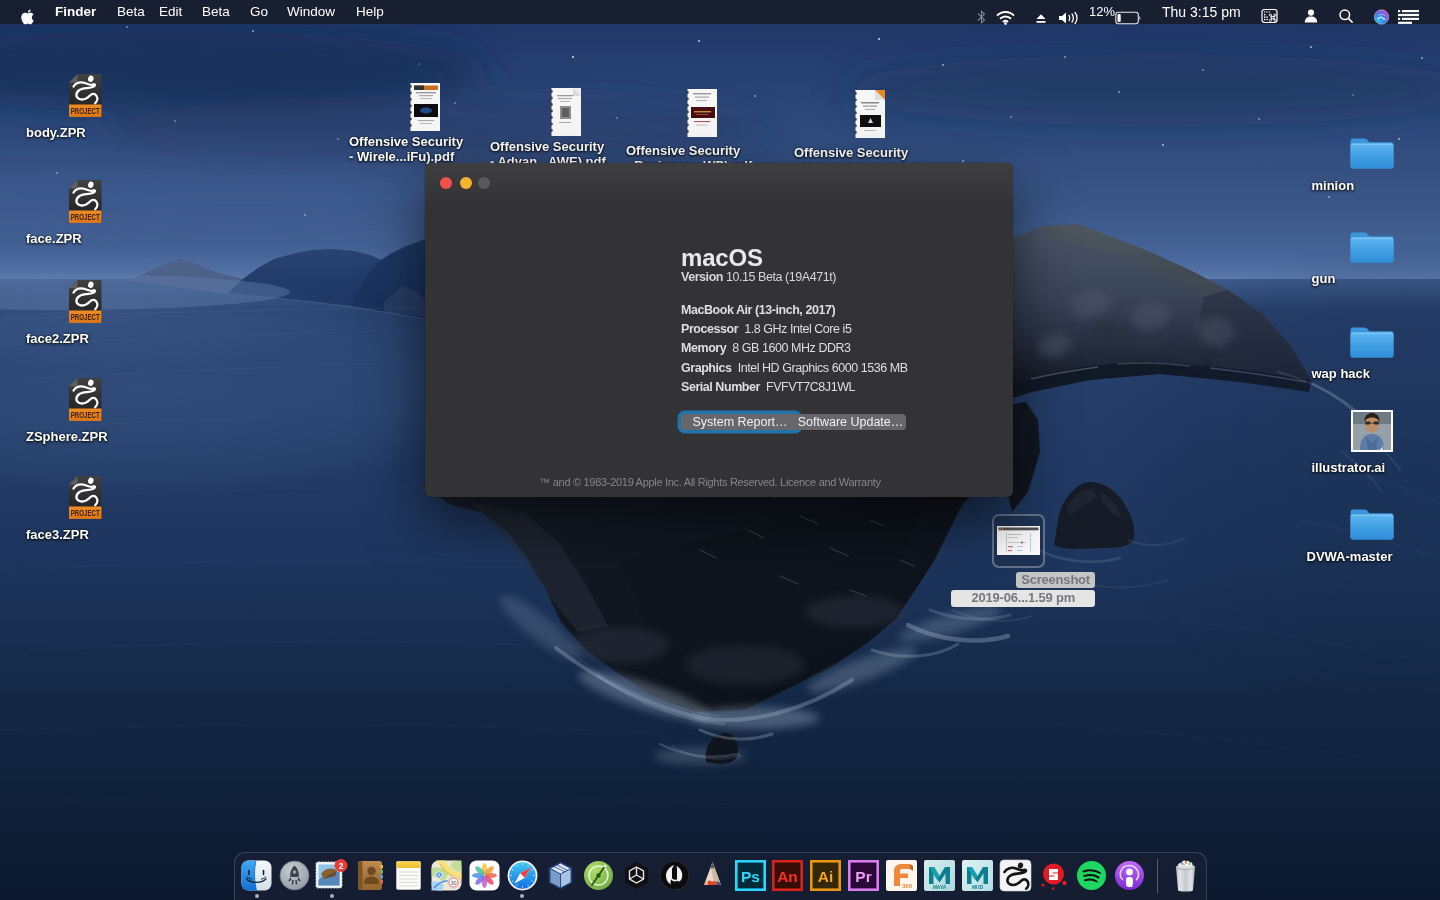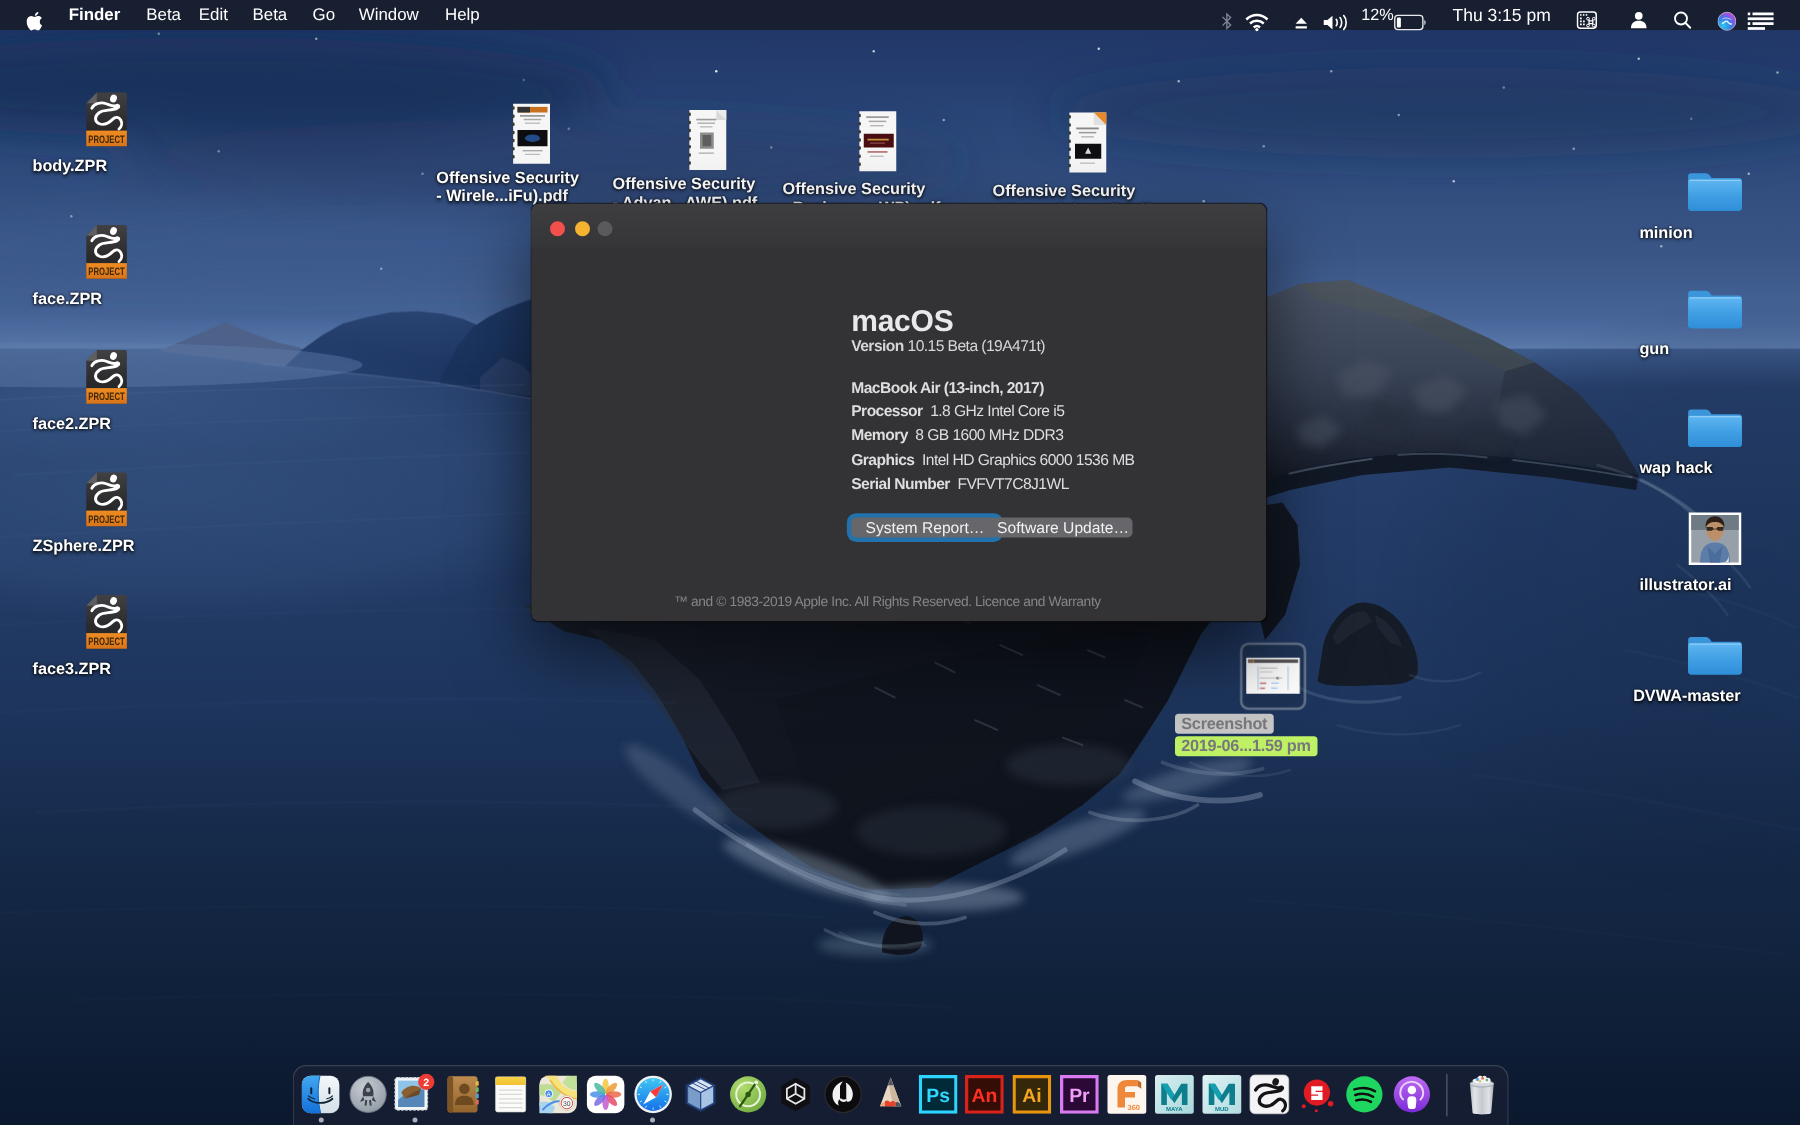--- a/index.html
+++ b/index.html
@@ -541,23 +541,23 @@
 <rect x="11" y="8" width="14" height="1" fill="#c9c9c9"></rect>
         <rect x="11" y="11" width="10" height="1" fill="#d5d5d5"></rect>
 <rect x="11" y="16" width="18" height="1" fill="#cfcfcf"></rect>
         <rect x="24" y="15.5" width="2" height="2" fill="#888"></rect>
 <rect x="11" y="20" width="5" height="1.2" fill="#c77"></rect>
         <rect x="20" y="20" width="6" height="1" fill="#acf"></rect>
 <rect x="11" y="24" width="4" height="1.2" fill="#c77"></rect>
         <rect x="20" y="24" width="5" height="1" fill="#acf"></rect>
 </svg>
     </div>
-<div class="di" style="left:940px;top:569.5px;width:155px;text-align:left">
+<div class="di" style="left:940px;top:569.5px;width:155px;text-align:right">
 <div style="display:inline-block;background:#c6c6c6;border-radius:3px;padding:0 5px;font-size:13px;font-weight:bold;color:#77777c;line-height:16.5px;letter-spacing:-.2px">Screenshot</div><br>
-<div style="display:inline-block;background:#bef264;border-radius:3px;padding:0 5px;font-size:13px;font-weight:bold;color:#77777c;line-height:16.5px;margin-top:-1px;letter-spacing:-.2px">2019-06...1.59 pm</div>
+<div style="display:inline-block;background:#e5e5e5;border-radius:3px;padding:0 20px;font-size:13px;font-weight:bold;color:#77777c;line-height:16.5px;margin-top:-1px;letter-spacing:-.2px">2019-06...1.59 pm</div>
 </div>
 </div>
 
 <div id="win">
  <div style="position:absolute;left:0;top:0;width:100%;height:36px;background:linear-gradient(#3e3e41,#353538);border-radius:6px 6px 0 0"></div>
  <div style="position:absolute;left:15px;top:14px;width:12px;height:12px;border-radius:6px;background:#f4504b"></div>
  <div style="position:absolute;left:35px;top:14px;width:12px;height:12px;border-radius:6px;background:#f5b32f"></div>
  <div style="position:absolute;left:53px;top:14px;width:12px;height:12px;border-radius:6px;background:#5a5a5e"></div>
  <div style="position:absolute;left:256px;top:80.5px;font-size:24px;font-weight:bold;letter-spacing:-.2px;color:#e9e9eb">macOS</div>
  <div style="position:absolute;left:256px;top:107px;font-size:12.5px;letter-spacing:-.45px;color:#d6d6d8"><b>Version</b> 10.15 Beta (19A471t)</div>

